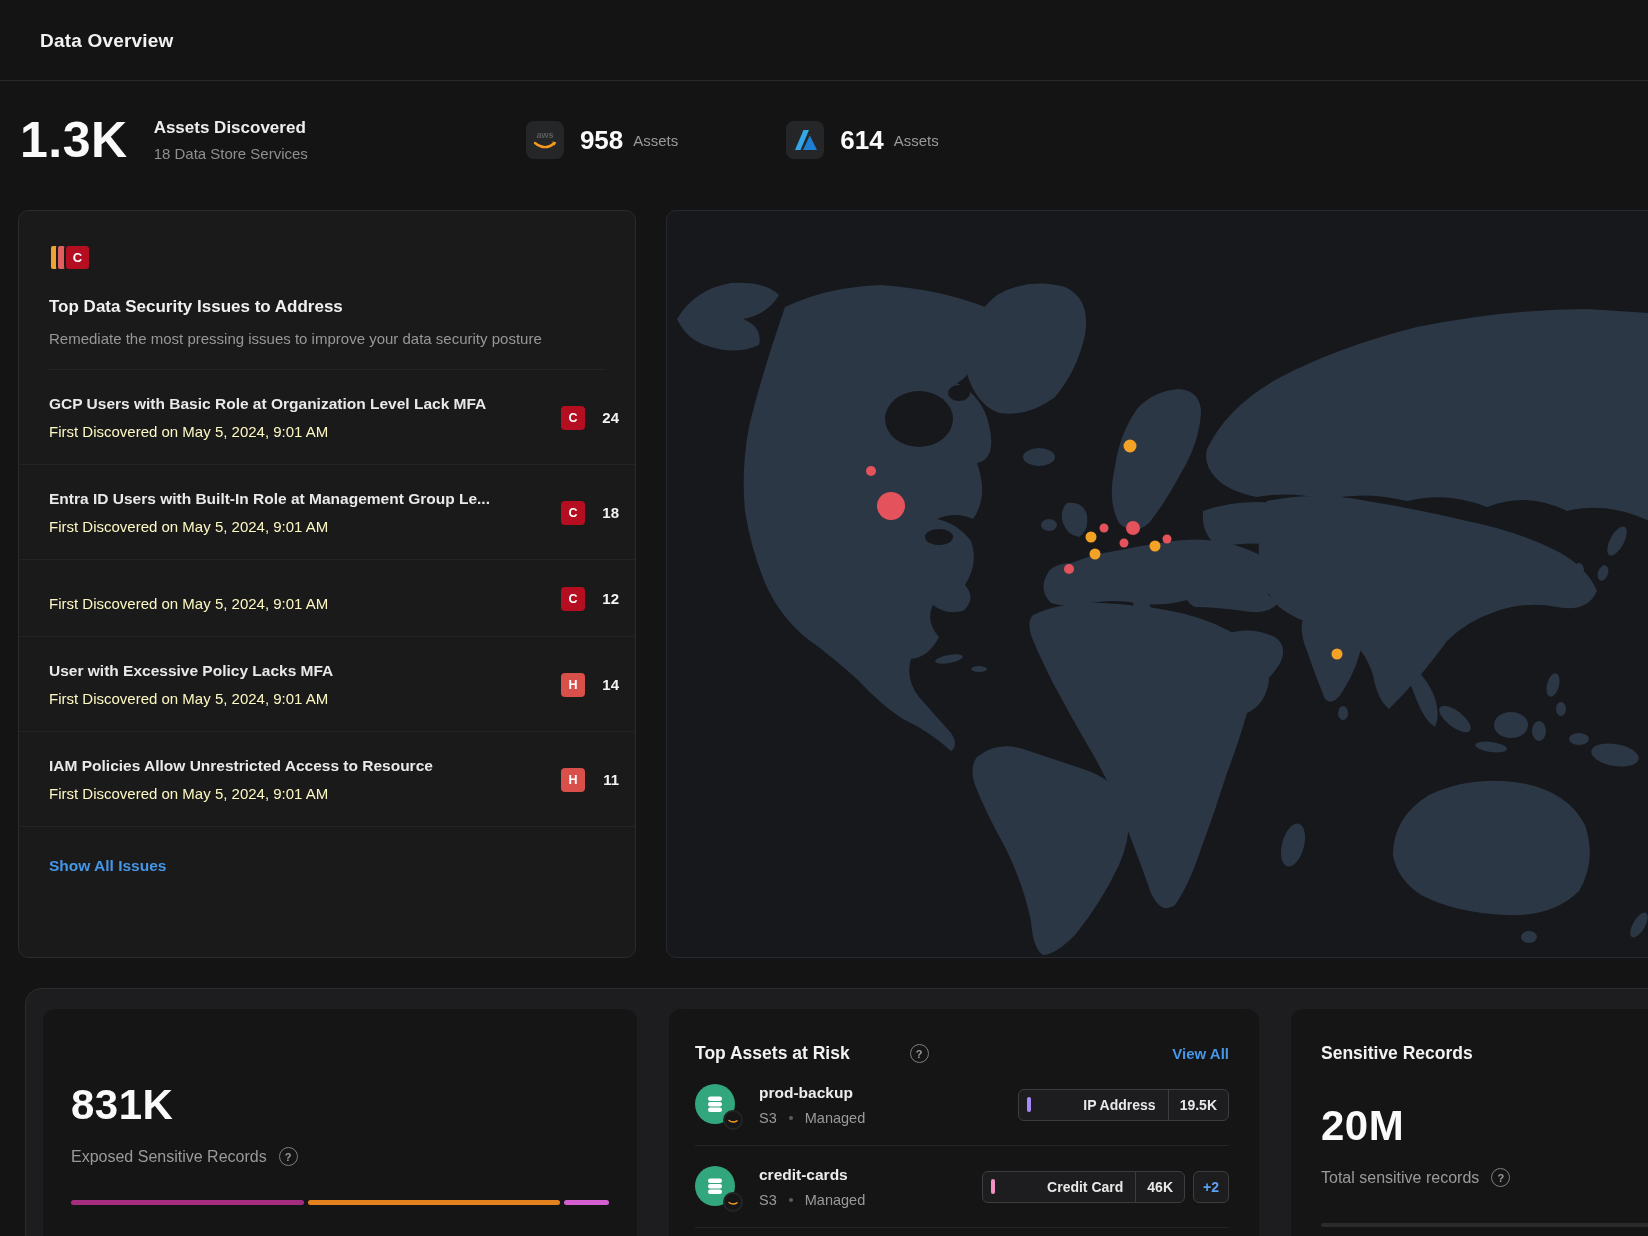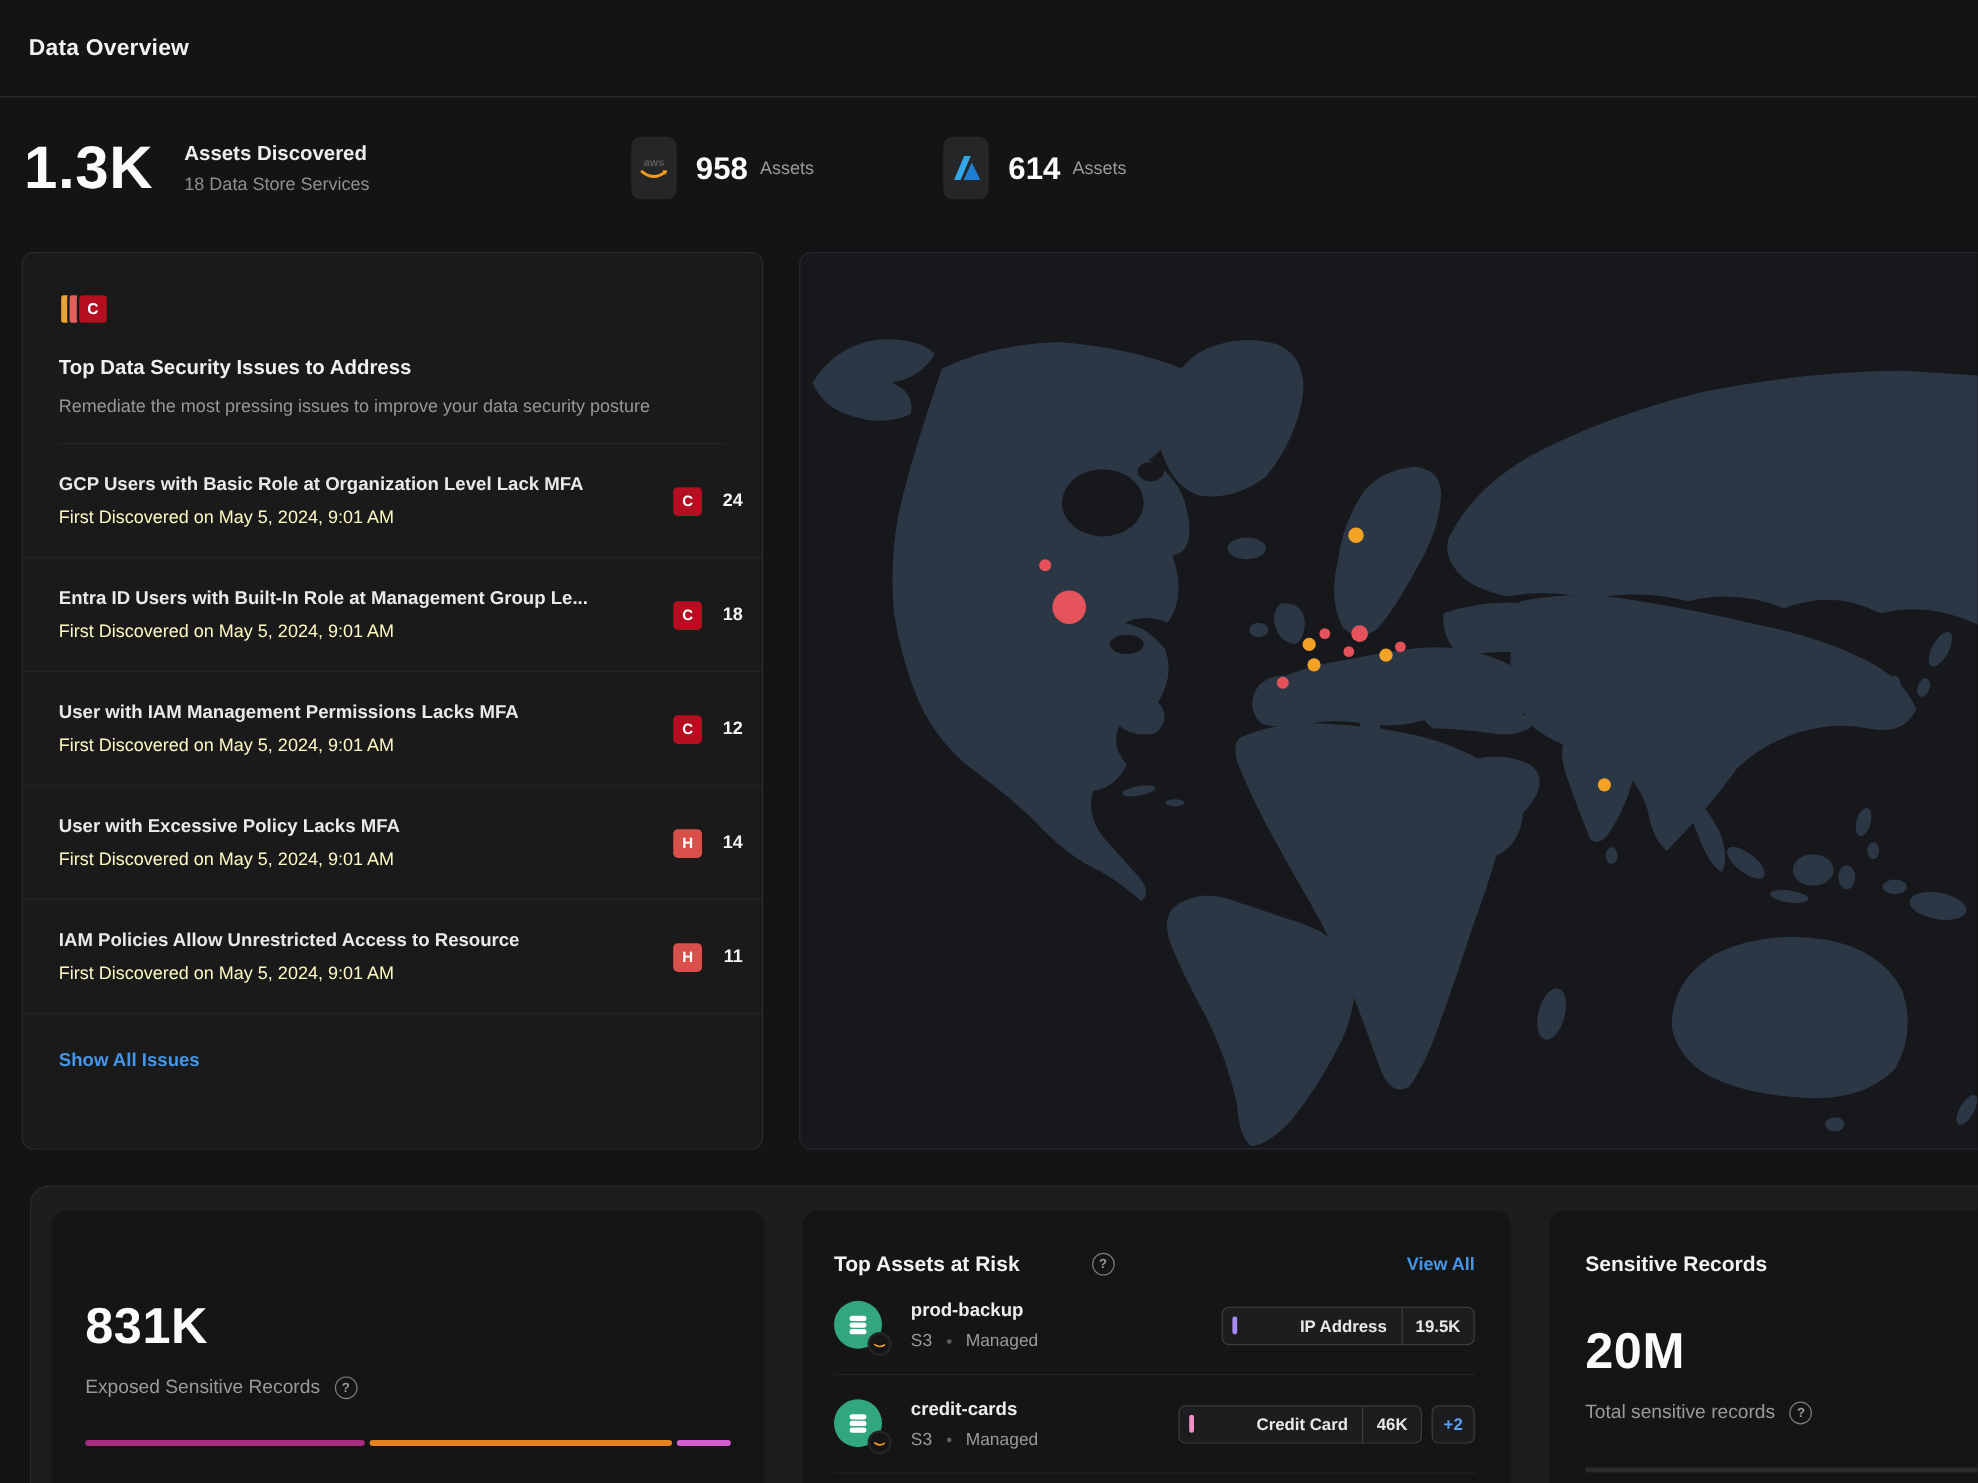--- a/index.html
+++ b/index.html
@@ -6,32 +6,32 @@
   html,body { width:1648px; height:1236px; }
   body {
     position:relative; overflow:hidden;
     background:#141414; color:#ededed;
     font-family:"Liberation Sans", sans-serif;
     -webkit-font-smoothing:antialiased;
   }
   .abs { position:absolute; }
 
   
-  .page-title { left:24px; top:30px; font-size:19px; font-weight:700; color:#f2f2f2; letter-spacing:.2px; }
+  .page-title { left:40px; top:30px; font-size:19px; font-weight:700; color:#f2f2f2; letter-spacing:.2px; }
   .top-divider { left:0; right:0; top:80px; height:1px; background:#2a2a2b; }
 
   .stats-row { left:20px; top:104px; height:72px; display:flex; align-items:center; }
   .big-stat { font-size:50px; font-weight:700; color:#fafafa; letter-spacing:.5px; }
   .stat-labels { margin-left:26px; }
   .stat-label-main { font-size:17px; font-weight:700; color:#ededed; }
   .stat-label-sub { font-size:15px; color:#8f8f8f; margin-top:7px; }
   .provider { display:flex; align-items:center; }
   .provider.aws { margin-left:218px; }
   .provider.azure { margin-left:108px; }
-  .provider-icon { width:38px; height:52px; border-radius:8px; background:#242628; display:flex; align-items:center; justify-content:center; }
+  .provider-icon { width:38px; height:38px; border-radius:8px; background:#242628; display:flex; align-items:center; justify-content:center; }
   .provider-count { margin-left:16px; font-size:26px; font-weight:700; color:#fafafa; }
   .provider-label { margin-left:10px; font-size:15px; color:#9a9a9a; }
 
   
   .panel { background:#1a1a1b; border:1px solid #2b2b2d; border-radius:10px; }
 
   .issues-panel { left:18px; top:210px; width:618px; height:748px; }
   .issues-header { padding:32px 30px 0 30px; }
   .issues-icon { display:flex; align-items:center; height:28px; }
   .bar-chip { width:11px; height:27px; border-radius:4px; border:2px solid #1a1a1b; }
@@ -158,21 +158,20 @@
   <div class="issue-row">
     <div class="issue-text">
       <div class="issue-title">Entra ID Users with Built-In Role at Management Group Le...</div>
       <div class="issue-sub">First Discovered on May 5, 2024, 9:01 AM</div>
     </div>
     <div class="sev-badge" style="background: rgb(181, 14, 33);">C</div>
     <div class="issue-count">18</div>
   </div>
   <div class="issue-row">
     <div class="issue-text">
-      <div class="issue-title">User with IAM Management Permissions Lacks MFA</div>
       <div class="issue-sub">First Discovered on May 5, 2024, 9:01 AM</div>
     </div>
     <div class="sev-badge" style="background: rgb(181, 14, 33);">C</div>
     <div class="issue-count">12</div>
   </div>
   <div class="issue-row">
     <div class="issue-text">
       <div class="issue-title">User with Excessive Policy Lacks MFA</div>
       <div class="issue-sub">First Discovered on May 5, 2024, 9:01 AM</div>
     </div>

